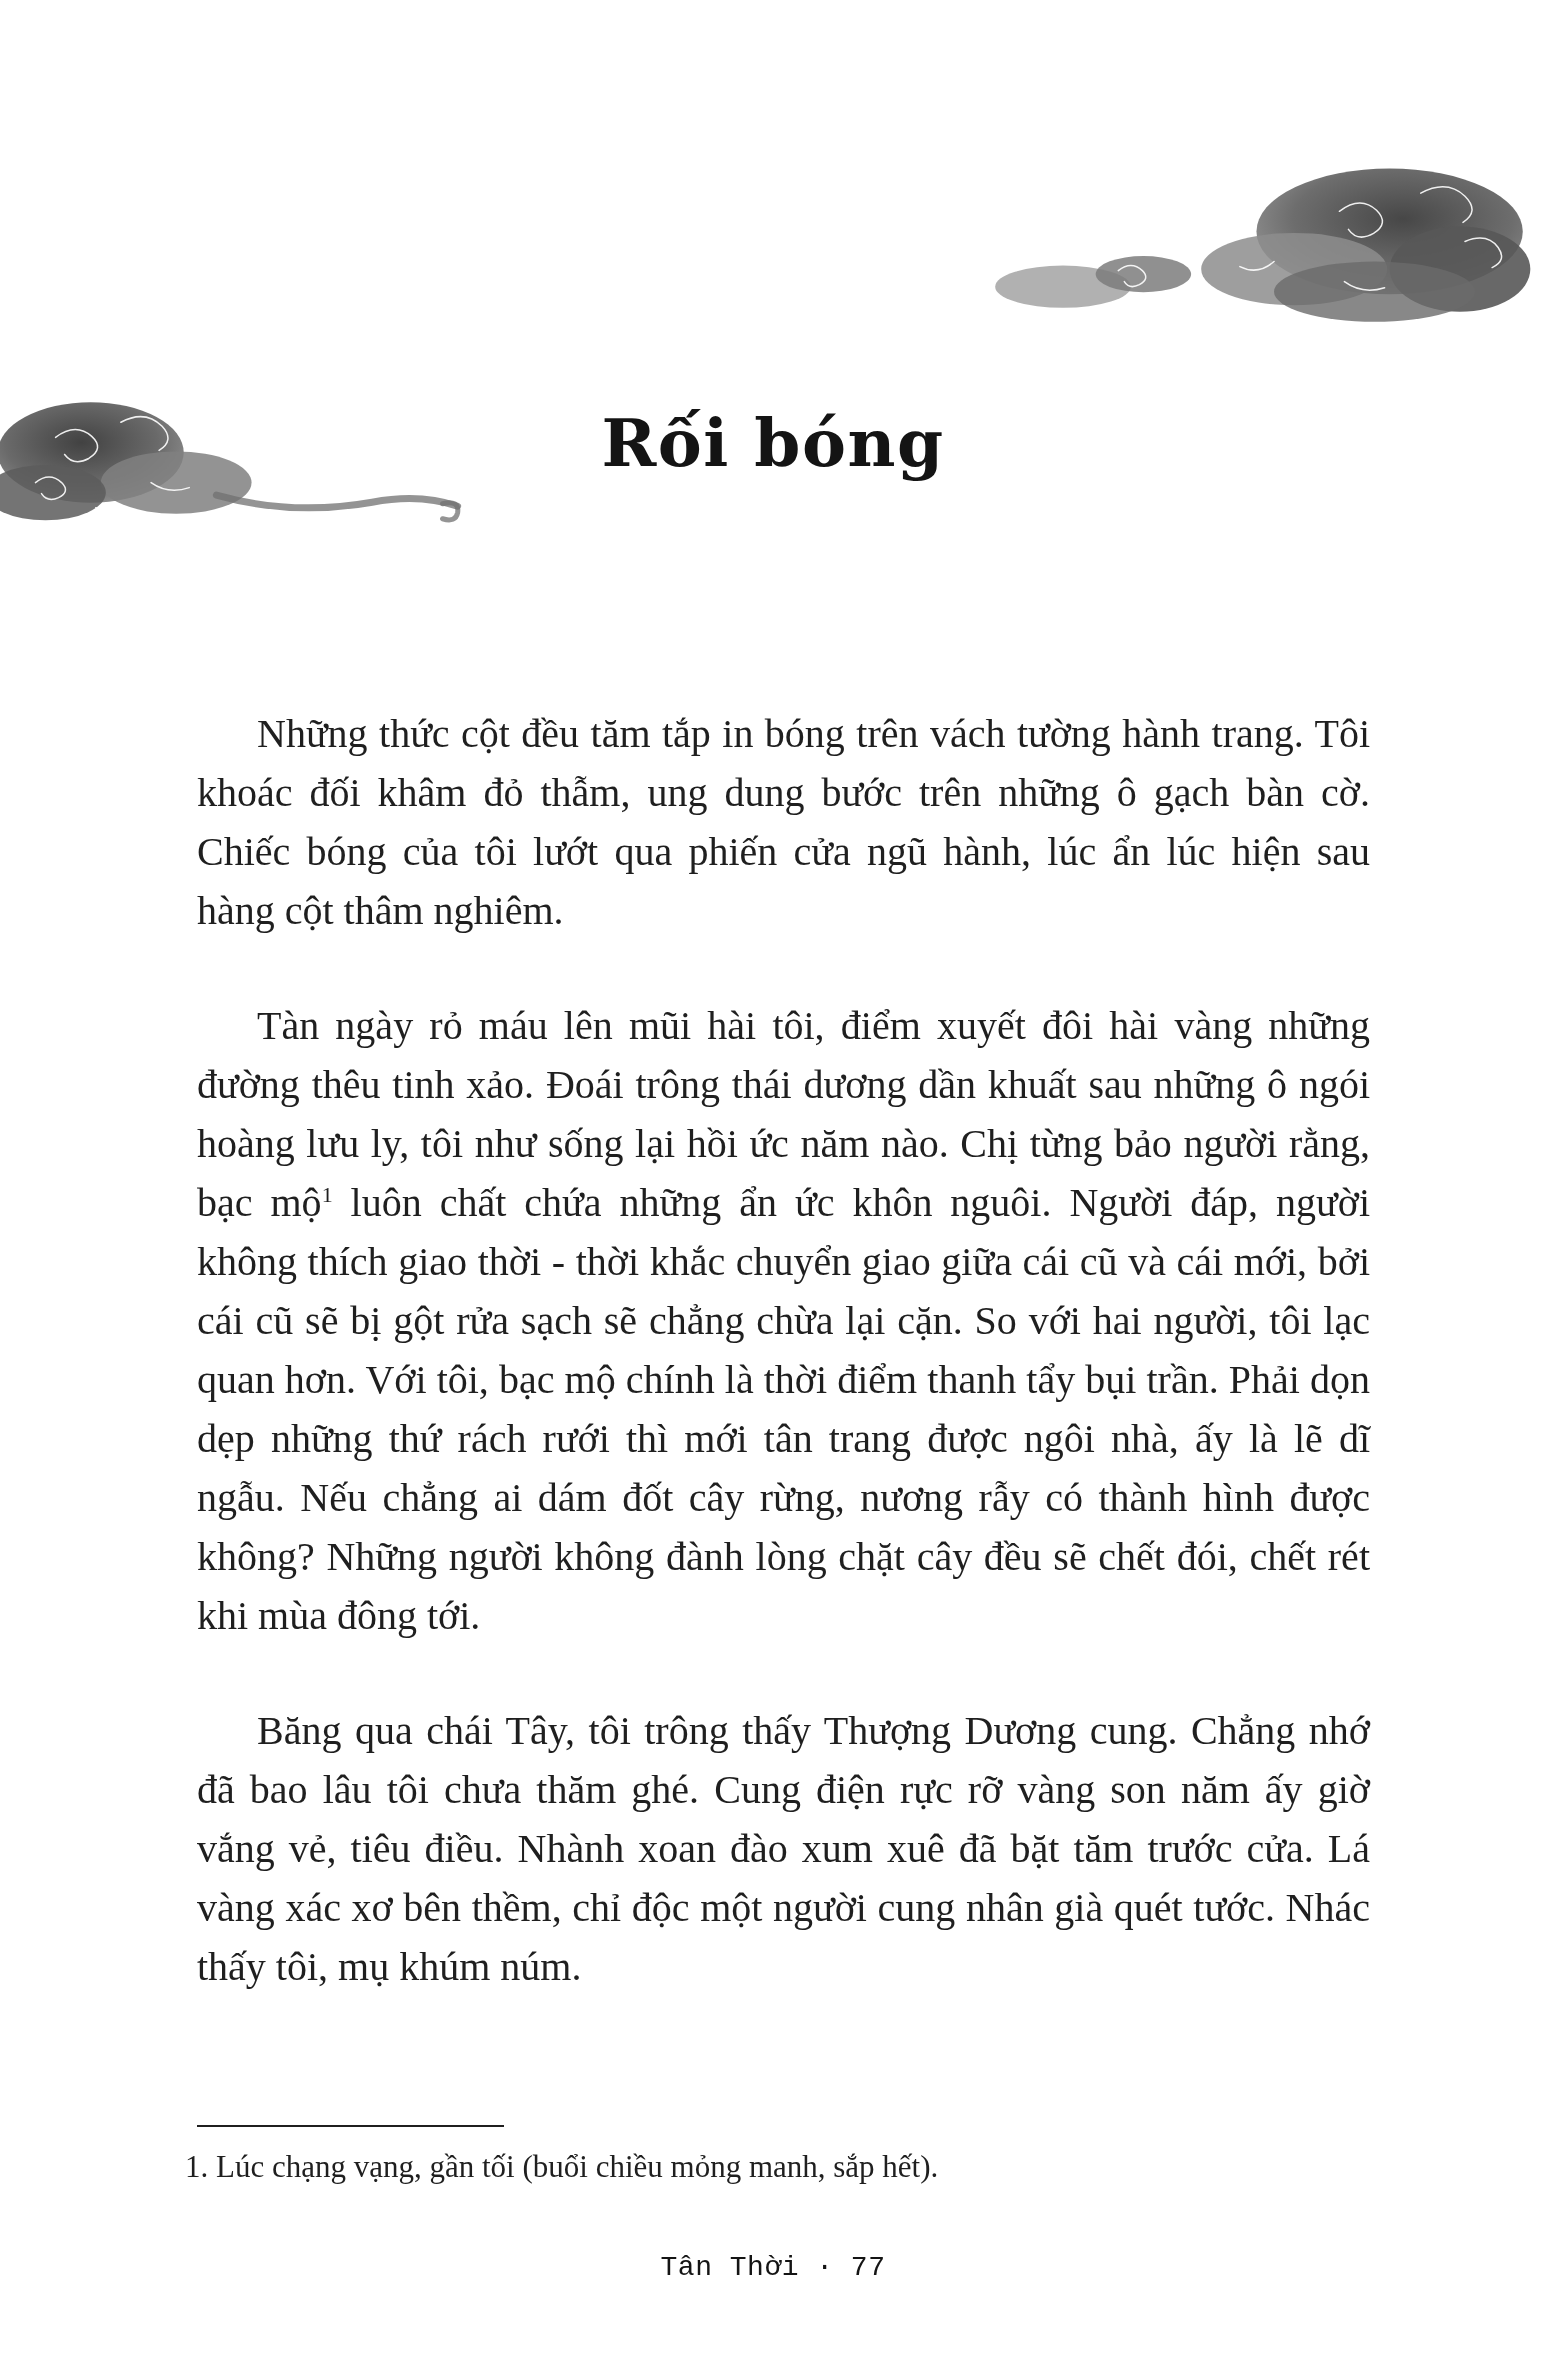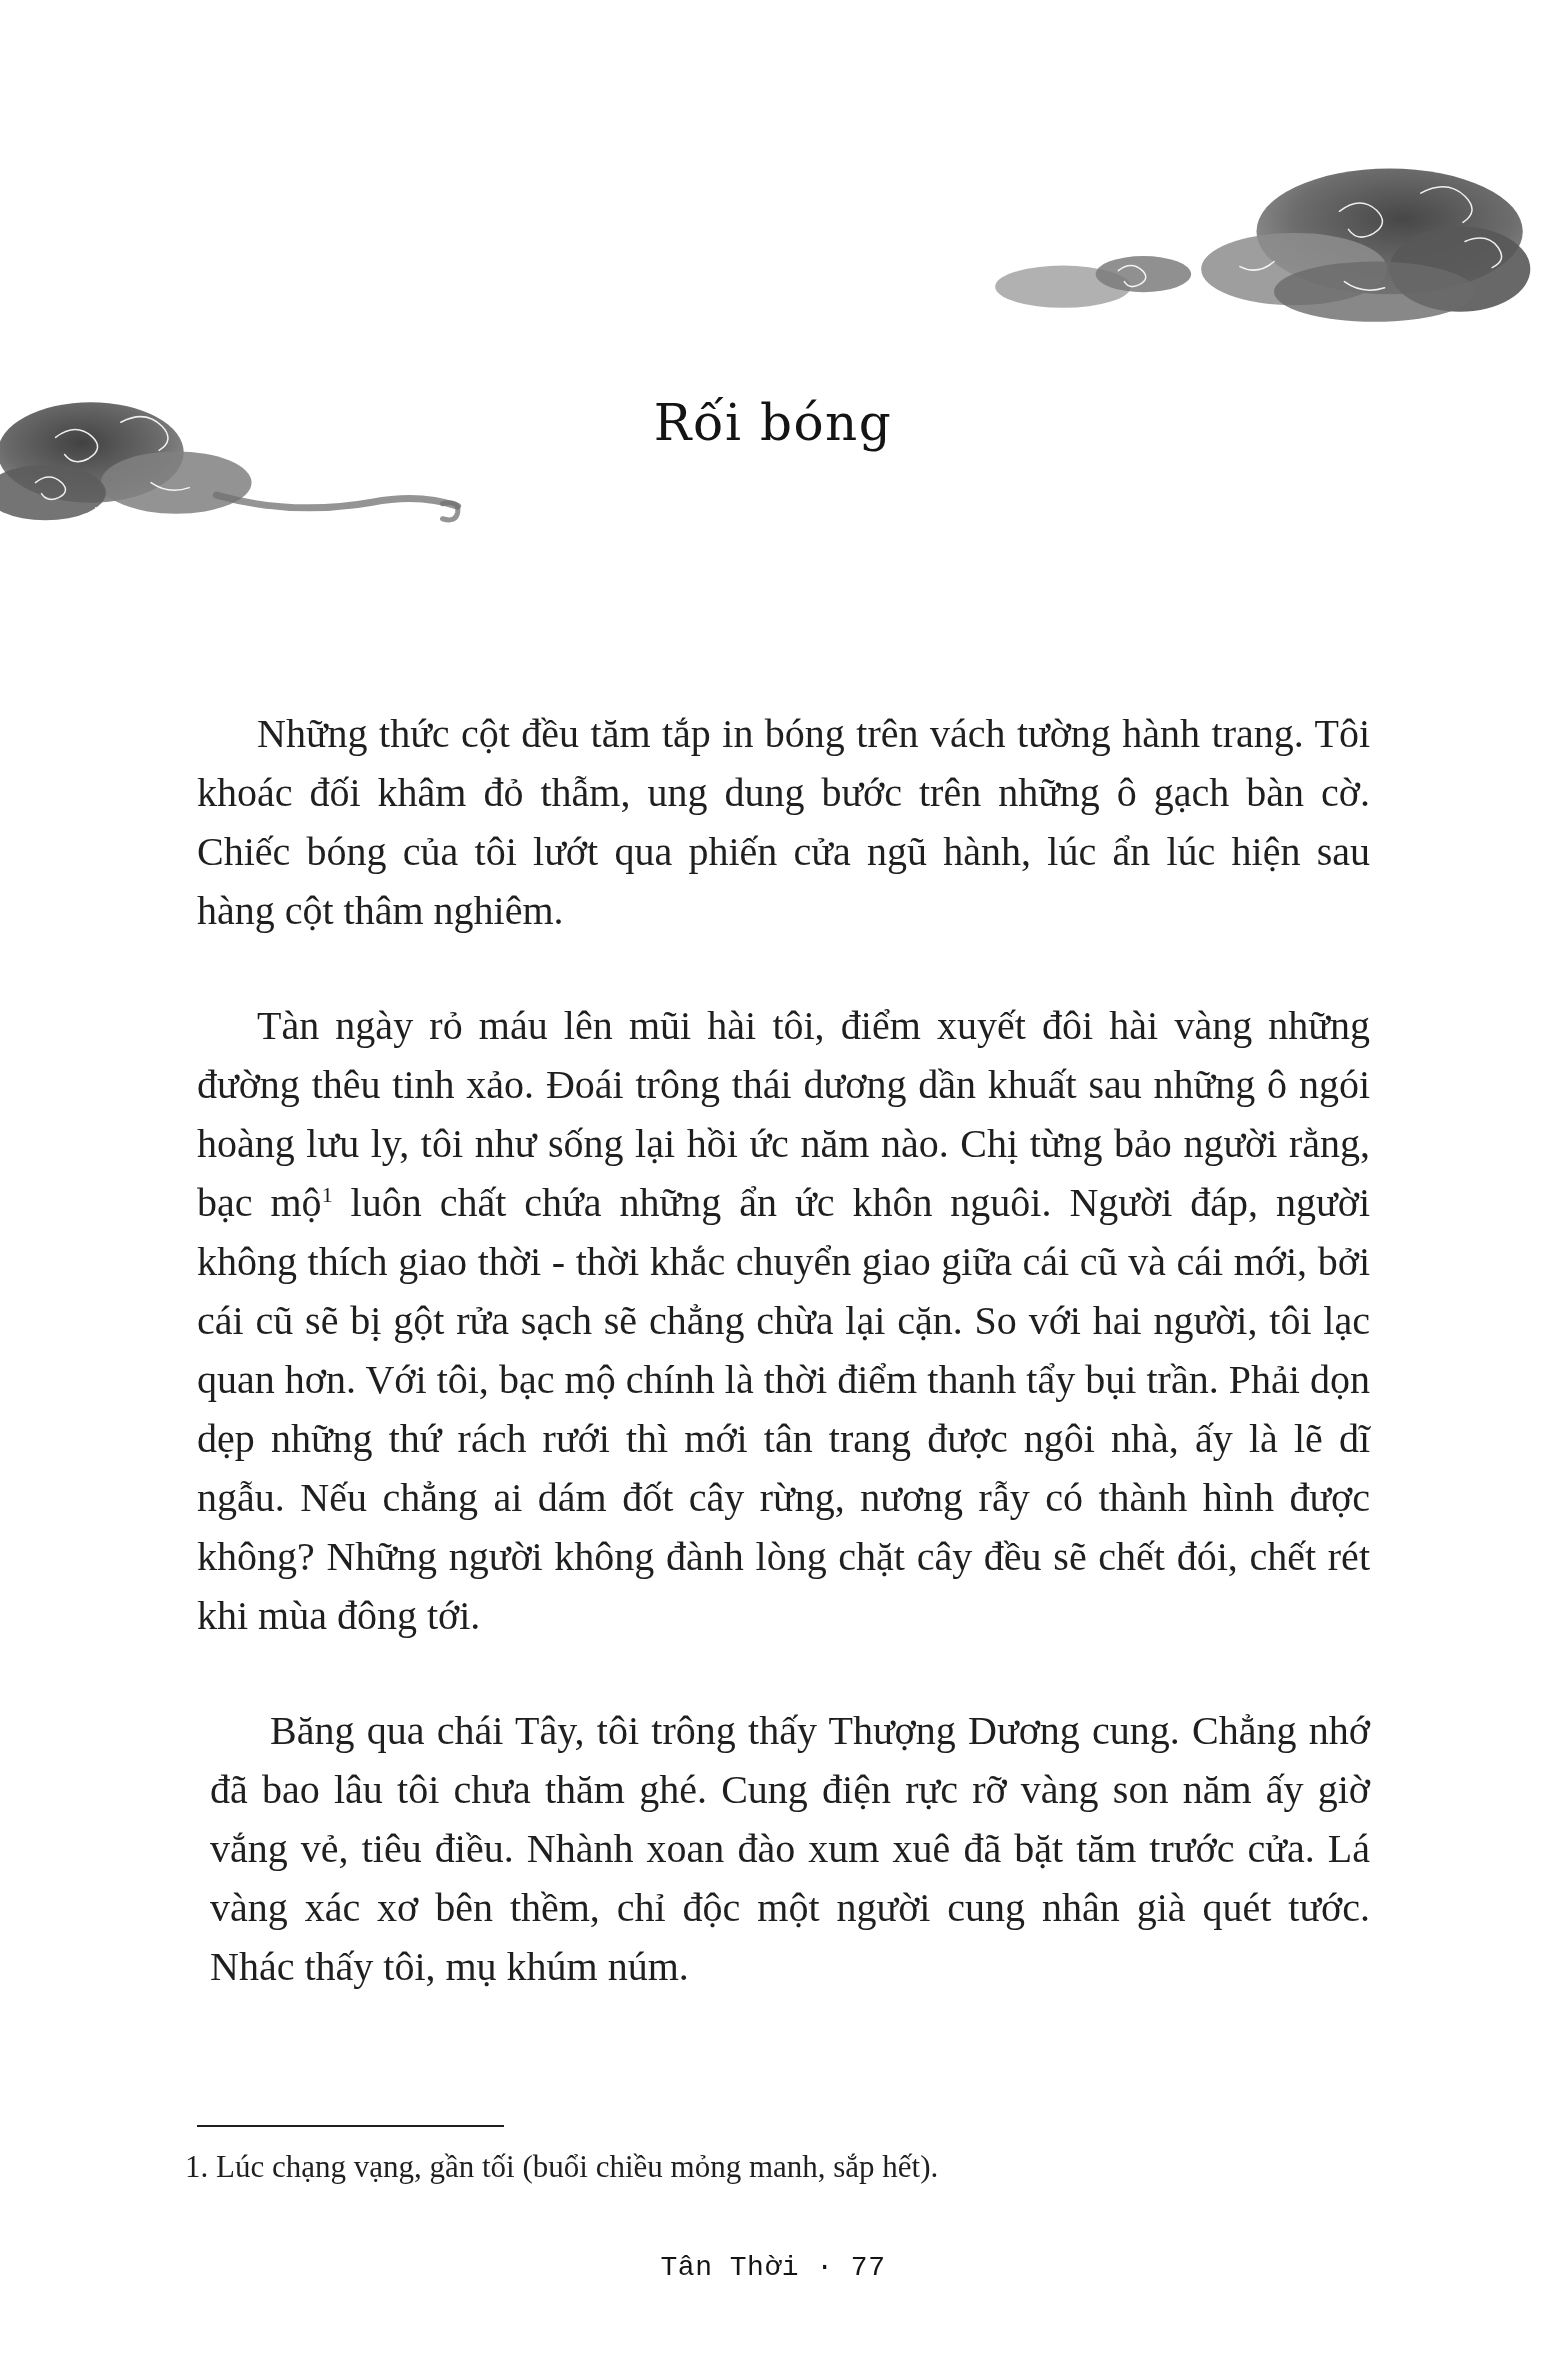--- a/index.html
+++ b/index.html
@@ -15,40 +15,40 @@
   .cloud { position: absolute; pointer-events: none; }
   .cloud-top-right { top: 151px; right: 10px; width: 544px; height: 201px; }
   .cloud-left { top: 367px; left: 0; width: 478px; height: 196px; }
   .title {
     position: absolute;
     top: 360px;
     left: 0;
     width: 100%;
     text-align: center;
     font-family: "DejaVu Serif", serif;
-    font-size: 50px;
-    font-weight: 400;
+    font-size: 66px;
+    font-weight: 700;
     letter-spacing: 1.5px;
     color: #141414;
   }
   .content {
     position: absolute;
     left: 197px;
     top: 704px;
     width: 1173px;
     font-size: 40px;
     line-height: 59px;
     text-align: justify;
     text-justify: inter-word;
   }
   .content p {
     margin: 0 0 56px 0;
     text-indent: 60px;
   }
-  .content p:last-child { margin-bottom: 0; margin-left: 13px; }
+  .content p:last-child { margin-bottom: 0; }
   sup {
     font-size: 55%;
     line-height: 0;
     vertical-align: super;
   }
   .footnote-rule {
     position: absolute;
     left: 197px;
     top: 2125px;
     width: 307px;

